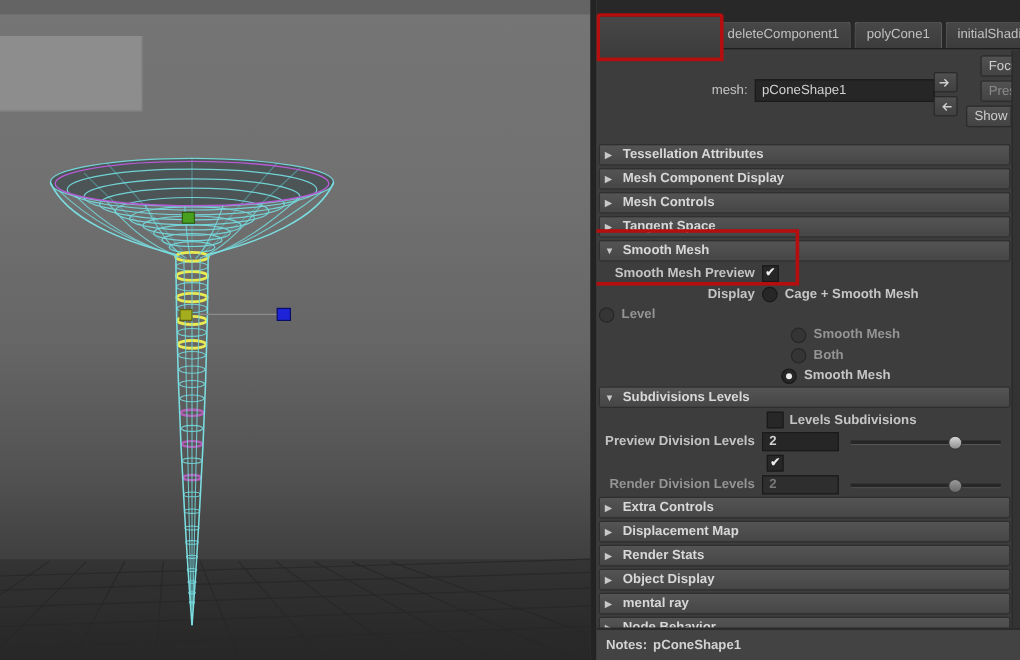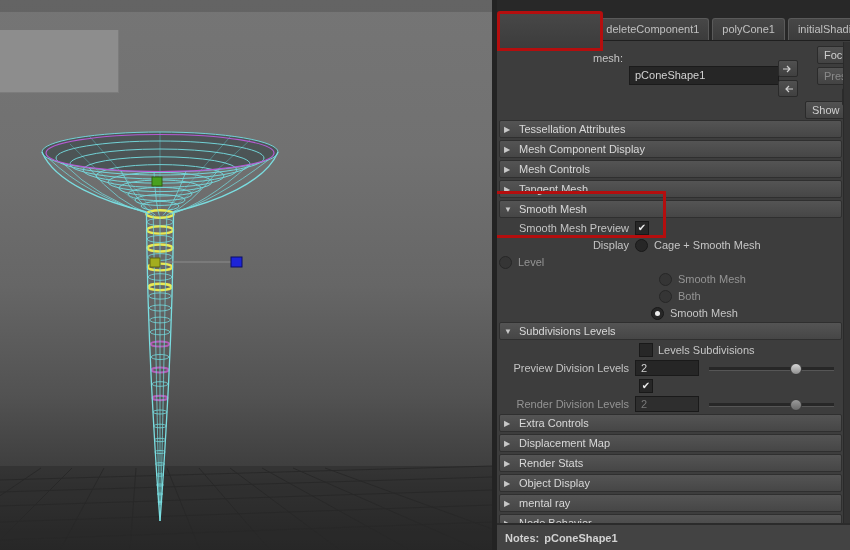--- a/index.html
+++ b/index.html
@@ -16,31 +16,31 @@
   .divider{position:absolute;left:492px;top:0;width:5px;height:550px;background:#232323;}
 
   
   .panel{position:absolute;left:497px;top:0;width:353px;height:550px;background:#3d3d3d;overflow:hidden;}
   .tabstrip{position:absolute;left:0;top:0;width:110%;height:40px;background:#282828;border-bottom:1px solid #1f1f1f;}
   .tabs{position:absolute;left:6px;top:18px;display:flex;gap:3px;}
   .tab{height:21px;line-height:21px;padding:0 9px;background:linear-gradient(#474747,#3c3c3c);border:1px solid #5a5a5a;border-bottom:none;border-radius:3px 3px 0 0;color:#c0c0c0;white-space:nowrap;}
   .tab.active{background:linear-gradient(#5a5a5a,#474747);color:#e6e6e6;}
 
   .headerarea{position:absolute;left:0;top:40px;width:100%;height:80px;}
-  .mesh-label{position:absolute;left:58px;top:12px;width:68px;text-align:right;color:#c6c6c6;}
+  .mesh-label{position:absolute;left:58px;top:29px;width:68px;text-align:right;color:#c6c6c6;}
   .mesh-field{position:absolute;left:132px;top:26px;width:138px;height:17px;background:#262626;border:1px solid #1b1b1b;color:#d2d2d2;line-height:17px;padding:0 5px;}
   .conn-btn{position:absolute;width:18px;height:15px;background:linear-gradient(#505050,#404040);border:1px solid #2a2a2a;border-radius:2px;display:flex;align-items:center;justify-content:center;}
   .rt-btn{position:absolute;height:16px;line-height:16px;background:linear-gradient(#525252,#434343);border:1px solid #2b2b2b;border-radius:2px;padding:0 6px;color:#cfcfcf;white-space:nowrap;overflow:hidden;}
   .rt-btn.disabled{color:#8a8a8a;}
 
   .sections{position:absolute;left:2px;top:120px;width:343px;}
   .sect{height:16px;margin-bottom:2px;background:linear-gradient(#545454,#464646);border:1px solid #2f2f2f;border-radius:2px;display:flex;align-items:center;padding-left:4px;gap:6px;}
   .sect .arr{font-size:8px;color:#c8c8c8;width:9px;}
-  .sect .slabel{font-weight:normal;color:#d8d8d8;}
-  .row{height:16px;margin-bottom:1px;display:flex;align-items:center;}
+  .sect .slabel{font-weight:bold;color:#d8d8d8;}
+  .row{height:16px;margin-bottom:1px;display:flex;align-items:center;font-weight:bold;}
   .row.tall{height:18px;justify-content:center;}
   .lblcol{width:130px;text-align:right;padding-right:6px;color:#c4c4c4;white-space:nowrap;}
   .lblcol.wide{width:154px;}
   .lblcol.gray,.graytxt{color:#949494;}
   .indent{width:160px;}
   .indent2{width:152px;}
   .chk{width:12px;height:12px;background:#272727;border:1px solid #191919;margin-right:5px;display:flex;align-items:center;justify-content:center;color:#ececec;font-size:10px;line-height:10px;flex:none;}
   .radio{width:11px;height:11px;border-radius:50%;background:#272727;border:1px solid #191919;margin-right:6px;flex:none;position:relative;}
   .radio .dot{position:absolute;left:3px;top:3px;width:5px;height:5px;border-radius:50%;background:#ededed;}
   .radio.dis{background:#353535;border-color:#272727;}
@@ -203,41 +203,41 @@
           </svg>
       </div>
       <div class="conn-btn" style="left:281px;top:40px;">
         <svg width="12" height="10" viewBox="0 0 12 10">
             <path d="M11 5 h-7 M7 2 l-3 3 3 3" stroke="#cfcfcf" stroke-width="1.2" fill="none"></path>
           </svg>
       </div>
 
       <div class="rt-btn" style="left:320px;top:6px;width:44px;">Focus</div>
       <div class="rt-btn disabled" style="left:320px;top:27px;width:44px;">Preset</div>
-      <div class="rt-btn" style="left:308px;top:48px;width:32px;margin-top:13px;">Show</div>
+      <div class="rt-btn" style="left:308px;top:48px;width:32px;">Show</div>
       <div class="rt-btn" style="left:345px;top:48px;width:26px;">H</div>
     </div>
 
     <div class="sections">
 
       <div class="sect">
         <span class="arr">▶</span>
         <span class="slabel">Tessellation Attributes</span>
       </div>
       <div class="sect">
         <span class="arr">▶</span>
         <span class="slabel">Mesh Component Display</span>
       </div>
       <div class="sect">
         <span class="arr">▶</span>
         <span class="slabel">Mesh Controls</span>
       </div>
       <div class="sect">
         <span class="arr">▶</span>
-        <span class="slabel">Tangent Mesh</span>
+        <span class="slabel">Tangent Space</span>
       </div>
 
       <div class="sect">
         <span class="arr">▼</span>
         <span class="slabel">Smooth Mesh</span>
       </div>
       <div class="row">
         <span class="lblcol">Smooth Mesh Preview</span>
         <span class="chk">
             <span>✔</span>

